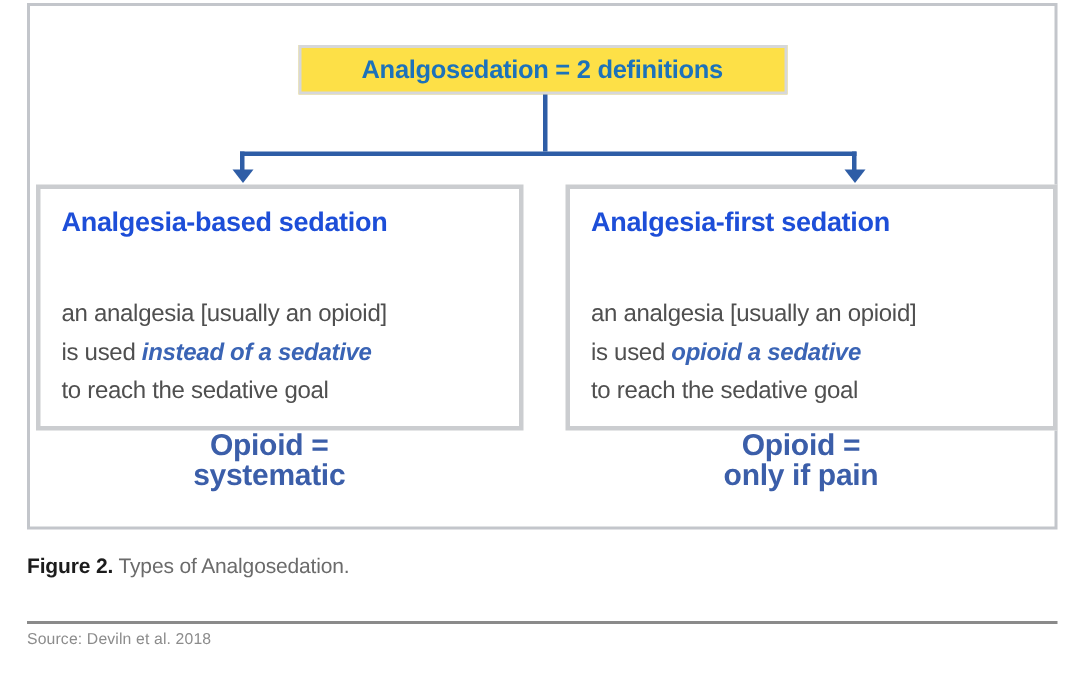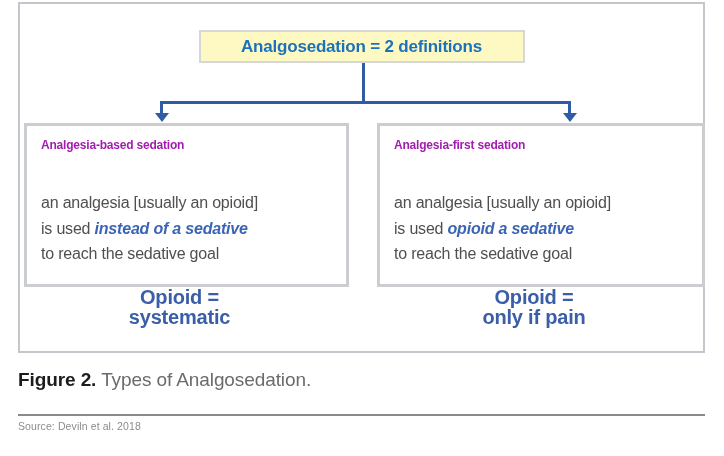--- a/index.html
+++ b/index.html
@@ -16,21 +16,21 @@
     width: 683px; height: 347px;
     border: 2px solid #c3c6cb;
     background: #ffffff;
   }
   .root-box {
     position: absolute;
     left: 50%; top: 26px;
     transform: translateX(-50%);
     width: 322px; height: 29px;
     border: 2px solid #d6d7d9;
-    background: #fef9c3;
+    background: #fde047;
     display: flex; align-items: center; justify-content: center;
   }
   .root-label {
     font-size: 17px; font-weight: bold;
     letter-spacing: -0.2px;
     color: #1c72ba;
     white-space: nowrap;
   }
   .conn { position: absolute; background: #2e5da6; }
   .conn-stem-top   { left: 342px; top: 59px;  width: 3px;  height: 38px; }
@@ -50,23 +50,23 @@
     position: absolute;
     top: 119px; height: 146px;
     border: 3px solid #cbcdd0;
     background: #ffffff;
     padding: 12px 0 0 14px;
     box-sizing: content-box;
   }
   .def-box.left  { left: 4px;  width: 305px; }
   .def-box.right { left: 357px; width: 308px; }
   .def-title {
-    font-size: 12px; font-weight: bold;
+    font-size: 18px; font-weight: bold;
     letter-spacing: -0.2px;
-    color: #a21caf;
+    color: #1d4ed8;
     margin-bottom: 38px;
     white-space: nowrap;
   }
   .def-body {
     font-size: 16px;
     letter-spacing: -0.2px;
     color: #4f4f4f;
     line-height: 25.5px;
     white-space: nowrap;
   }
@@ -82,21 +82,21 @@
     font-size: 20px; font-weight: bold;
     letter-spacing: -0.2px;
     color: #3b5ea9;
     line-height: 20px;
   }
   .note.left  { left: 4px;   width: 311px; }
   .note.right { left: 357px; width: 314px; }
   .figure-caption {
     position: absolute;
     left: 18px; top: 369px;
-    font-size: 19px;
+    font-size: 14px;
     color: #6b6b6b;
     letter-spacing: -0.1px;
     white-space: nowrap;
   }
   .figure-caption .fig-label { font-weight: bold; color: #1c1c1c; }
   .source-line {
     position: absolute;
     left: 18px; top: 420px;
     font-size: 10.5px;
     color: #8c8c8c;

